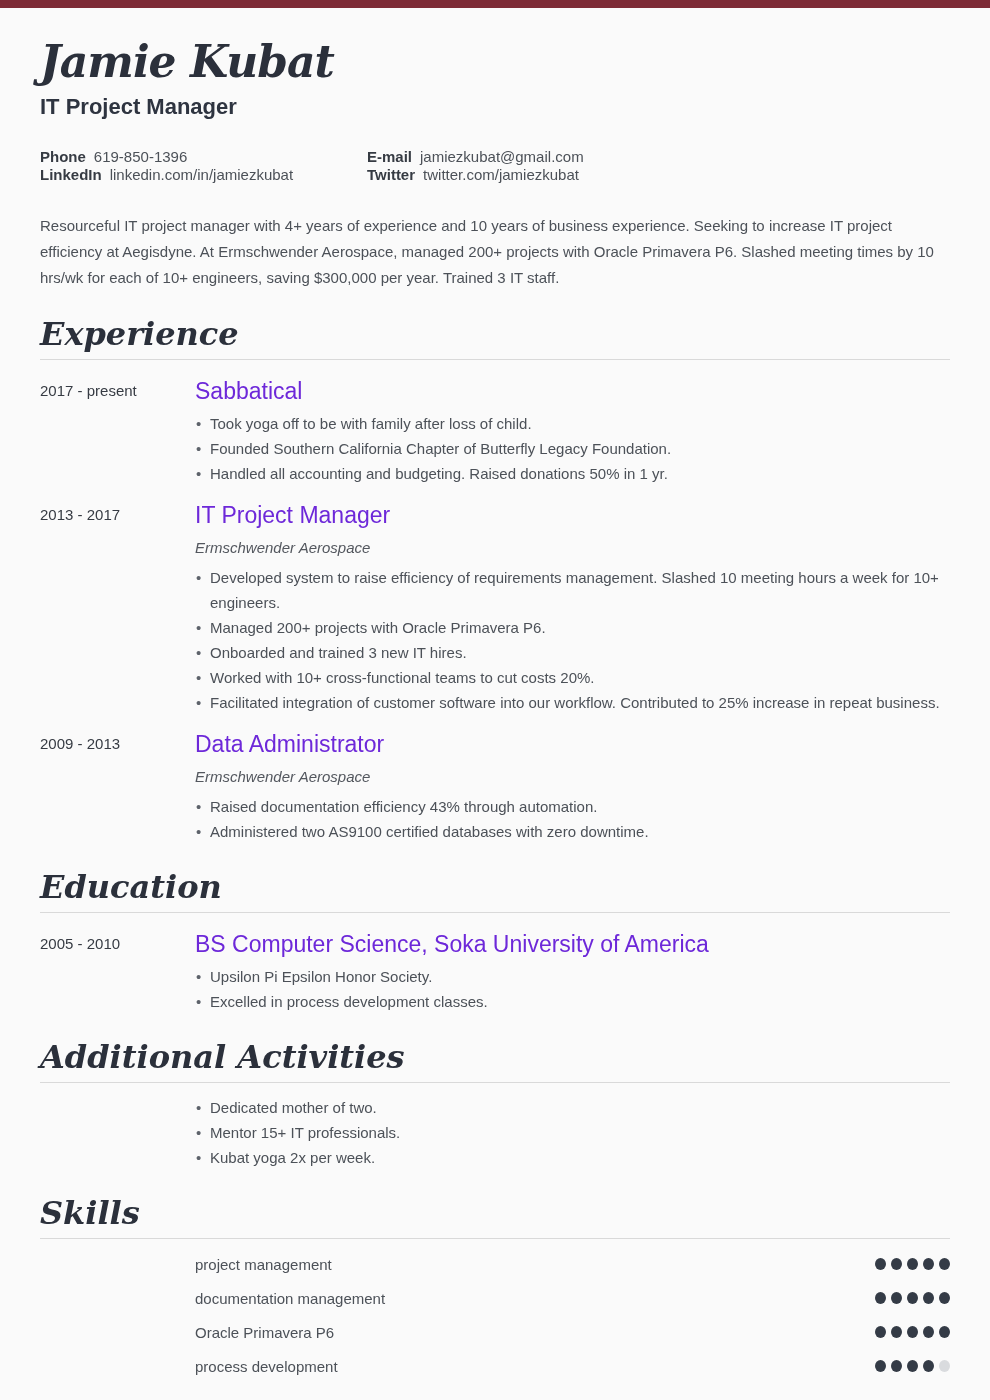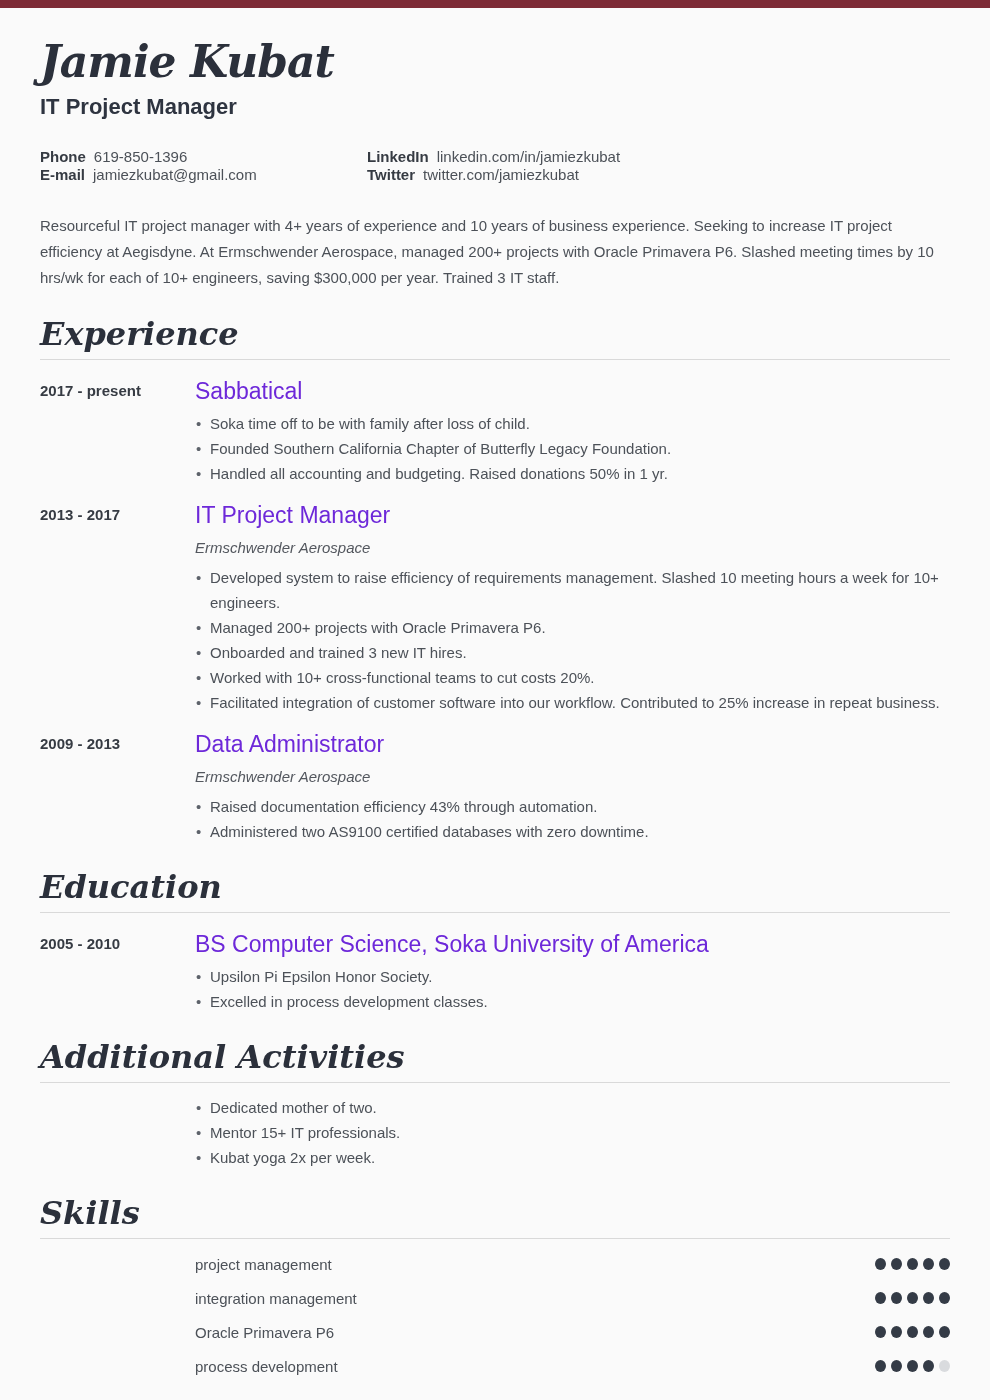--- a/index.html
+++ b/index.html
@@ -35,21 +35,21 @@
 
   .section-heading{
     font-family:"DejaVu Serif",serif;font-style:italic;font-weight:bold;
     font-size:32px;line-height:30px;color:#2b303b;
     margin:28px 0 10px;
   }
   .rule{border:none;border-top:1px solid #d9d9d9;margin:0;}
 
   .entries{padding-top:2px;}
   .entry{display:grid;grid-template-columns:155px 1fr;padding-top:18px;}
-  .entry-dates{font-weight:bold;font-size:15px;color:#363b43;padding-top:2px;}
+  .entry-dates{font-weight:normal;font-size:15px;color:#363b43;padding-top:2px;}
   .entry-title{font-size:23px;font-weight:normal;color:#6d28d9;line-height:22px;}
   .entry-company{font-style:italic;font-size:15px;color:#53575e;margin-top:13px;}
   ul.bullets{list-style:none;margin:9px 0 0;padding:0;}
   ul.bullets li{
     position:relative;padding-left:15px;
     font-size:15px;line-height:25px;color:#4c5158;
   }
   ul.bullets li::before{content:"\2022";position:absolute;left:1px;color:#5d626a;}
 
   .activities-body{margin-left:155px;padding-top:12px;}
@@ -71,43 +71,43 @@
 
   <header>
     <h1 class="name">Jamie Kubat</h1>
     <h2 class="role">IT Project Manager</h2>
 
     <div class="contacts">
       <div class="contact">
         <span class="clabel">Phone</span><span class="cvalue">619-850-1396</span>
       </div>
       <div class="contact">
+        <span class="clabel">E-mail</span><span class="cvalue">jamiezkubat@gmail.com</span>
+      </div>
+      <div class="contact">
         <span class="clabel">LinkedIn</span><span class="cvalue">linkedin.com/in/jamiezkubat</span>
-      </div>
-      <div class="contact">
-        <span class="clabel">E-mail</span><span class="cvalue">jamiezkubat@gmail.com</span>
       </div>
       <div class="contact">
         <span class="clabel">Twitter</span><span class="cvalue">twitter.com/jamiezkubat</span>
       </div>
     </div>
   </header>
 
   <p class="summary">Resourceful IT project manager with 4+ years of experience and 10 years of business experience. Seeking to increase IT project efficiency at Aegisdyne. At Ermschwender Aerospace, managed 200+ projects with Oracle Primavera P6. Slashed meeting times by 10 hrs/wk for each of 10+ engineers, saving $300,000 per year. Trained 3 IT staff.</p>
 
   <section>
     <h3 class="section-heading">Experience</h3>
     <hr class="rule">
     <div class="entries">
         <div class="entry">
           <div class="entry-dates">2017 - present</div>
           <div class="entry-body">
             <div class="entry-title">Sabbatical</div>
             <ul class="bullets">
-              <li>Soka time off to be with family after loss of child.</li>
+              <li>Took yoga off to be with family after loss of child.</li>
               <li>Founded Southern California Chapter of Butterfly Legacy Foundation.</li>
               <li>Handled all accounting and budgeting. Raised donations 50% in 1 yr.</li>
             </ul>
           </div>
         </div>
         <div class="entry">
           <div class="entry-dates">2013 - 2017</div>
           <div class="entry-body">
             <div class="entry-title">IT Project Manager</div>
             <div class="entry-company">Ermschwender Aerospace</div>
@@ -171,21 +171,21 @@
           <span class="skill-name">project management</span>
           <span class="skill-dots">
             <span class="dot"></span>
             <span class="dot"></span>
             <span class="dot"></span>
             <span class="dot"></span>
             <span class="dot"></span>
           </span>
         </div>
         <div class="skill-row">
-          <span class="skill-name">integration management</span>
+          <span class="skill-name">documentation management</span>
           <span class="skill-dots">
             <span class="dot"></span>
             <span class="dot"></span>
             <span class="dot"></span>
             <span class="dot"></span>
             <span class="dot"></span>
           </span>
         </div>
         <div class="skill-row">
           <span class="skill-name">Oracle Primavera P6</span>

